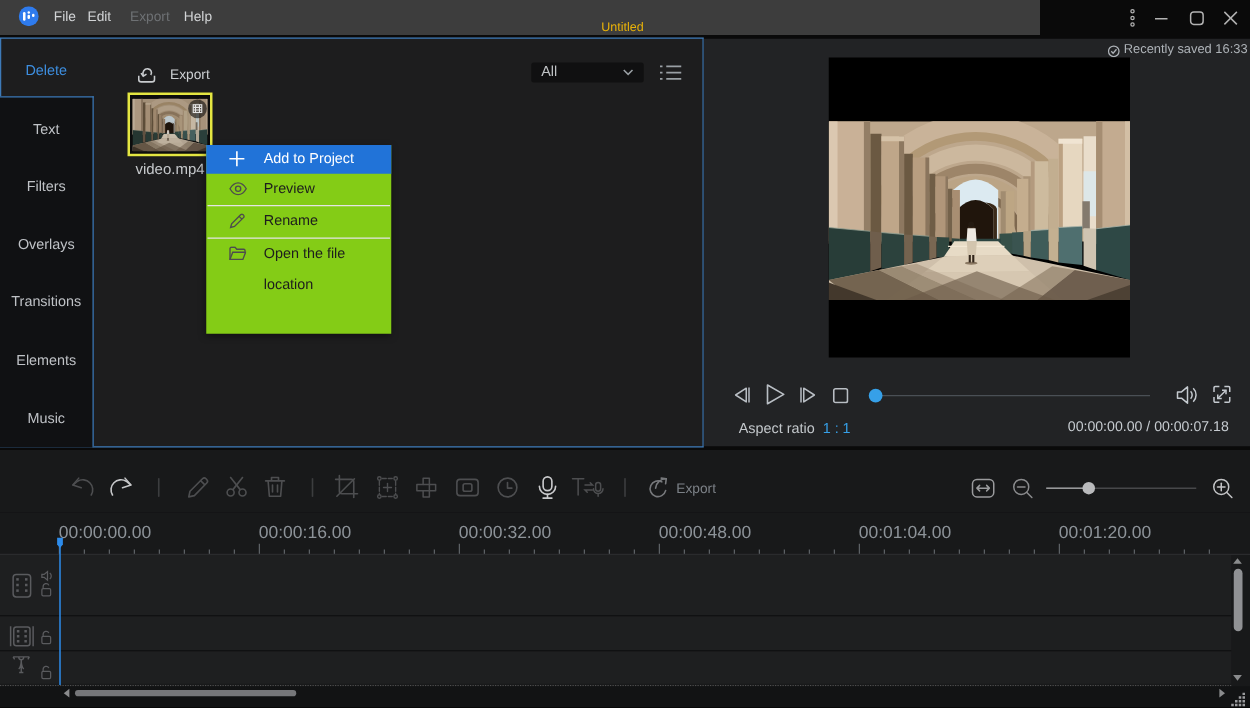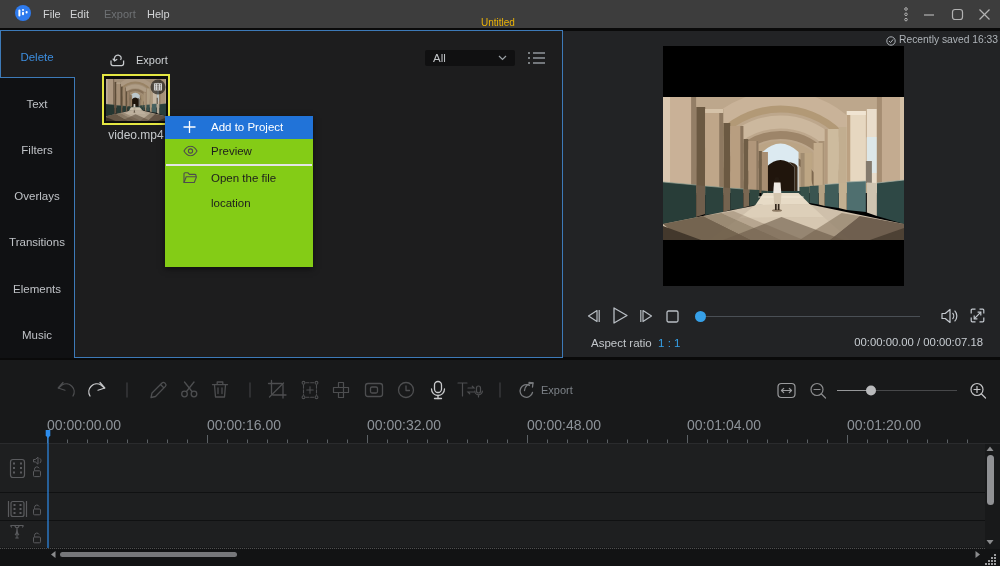--- a/index.html
+++ b/index.html
@@ -2,21 +2,21 @@
 <html><head>
 <meta charset="utf-8">
 <style>
   * { margin:0; padding:0; box-sizing:border-box; }
   html,body { width:1000px; height:566px; overflow:hidden; }
   body { font-family:"Liberation Sans",sans-serif; background:#000; }
   #app { position:relative; width:1000px; height:566px; background:#0a0a0a; overflow:hidden; }
   .abs { position:absolute; }
 
   
-  #titlebar { left:0; top:0; width:1000px; height:28px; background:#3d3d3d; }
+  #titlebar { left:0; top:0; width:832px; height:28px; background:#3d3d3d; }
   .menuitem { position:absolute; top:8px; font-size:11px; color:#d2d4d6; }
 
   
   #mediabox { left:0; top:30px; width:563px; height:328px; background:#1d1d1e; border:1px solid #3d7ab8; }
   #sidepatch { left:0; top:77px; width:75px; height:281px; background:#101113; border-top:1px solid #3d7ab8; border-right:1px solid #3d7ab8; }
   .tab { position:absolute; left:0; width:74px; text-align:center; font-size:11.5px; color:#bfc2c6; }
   #tab-media { top:51px; color:#3d8edf; }
 
   
   #preview { left:563px; top:31px; width:437px; height:326px; background:#222325;text-align:center; }
@@ -542,20 +542,27 @@
       Add to Project
     </div>
     <div class="mrow">
       <svg width="15" height="11" viewBox="0 0 15 11">
           <path d="M1,5.5 C3,2 6,0.8 7.5,0.8 C9,0.8 12,2 14,5.5 C12,9 9,10.2 7.5,10.2 C6,10.2 3,9 1,5.5 Z" fill="none" stroke="#4d4d4d" stroke-width="1.1"></path>
           <circle cx="7.5" cy="5.5" r="2.1" fill="none" stroke="#4d4d4d" stroke-width="1.1"></circle>
         </svg>
       Preview
     </div>
     <div class="msep"></div>
+    <div class="mrow">
+      <svg width="13" height="13" viewBox="0 0 13 13">
+          <path d="M1.5,11.5 l0.8,-3 L9.5,1.3 a1.4,1.4 0 0 1 2,0 l0.3,0.3 a1.4,1.4 0 0 1 0,2 L4.6,10.7 Z" fill="none" stroke="#4d4d4d" stroke-width="1.1"></path>
+          <line x1="8.3" y1="2.6" x2="10.5" y2="4.8" stroke="#4d4d4d" stroke-width="1.1"></line>
+        </svg>
+      Rename
+    </div>
     <div class="msep"></div>
     <div class="mrow">
       <svg width="14" height="12" viewBox="0 0 14 12">
           <g fill="none" stroke="#4d4d4d" stroke-width="1.1">
             <path d="M1,10.5 V1.8 a1,1 0 0 1 1,-1 h3 l1.4,1.6 h5.6 a1,1 0 0 1 1,1 v1"></path>
             <path d="M1,10.5 L3.2,4.8 h10.3 L11.3,10.5 Z"></path>
           </g>
         </svg>
       Open the file location
     </div>

